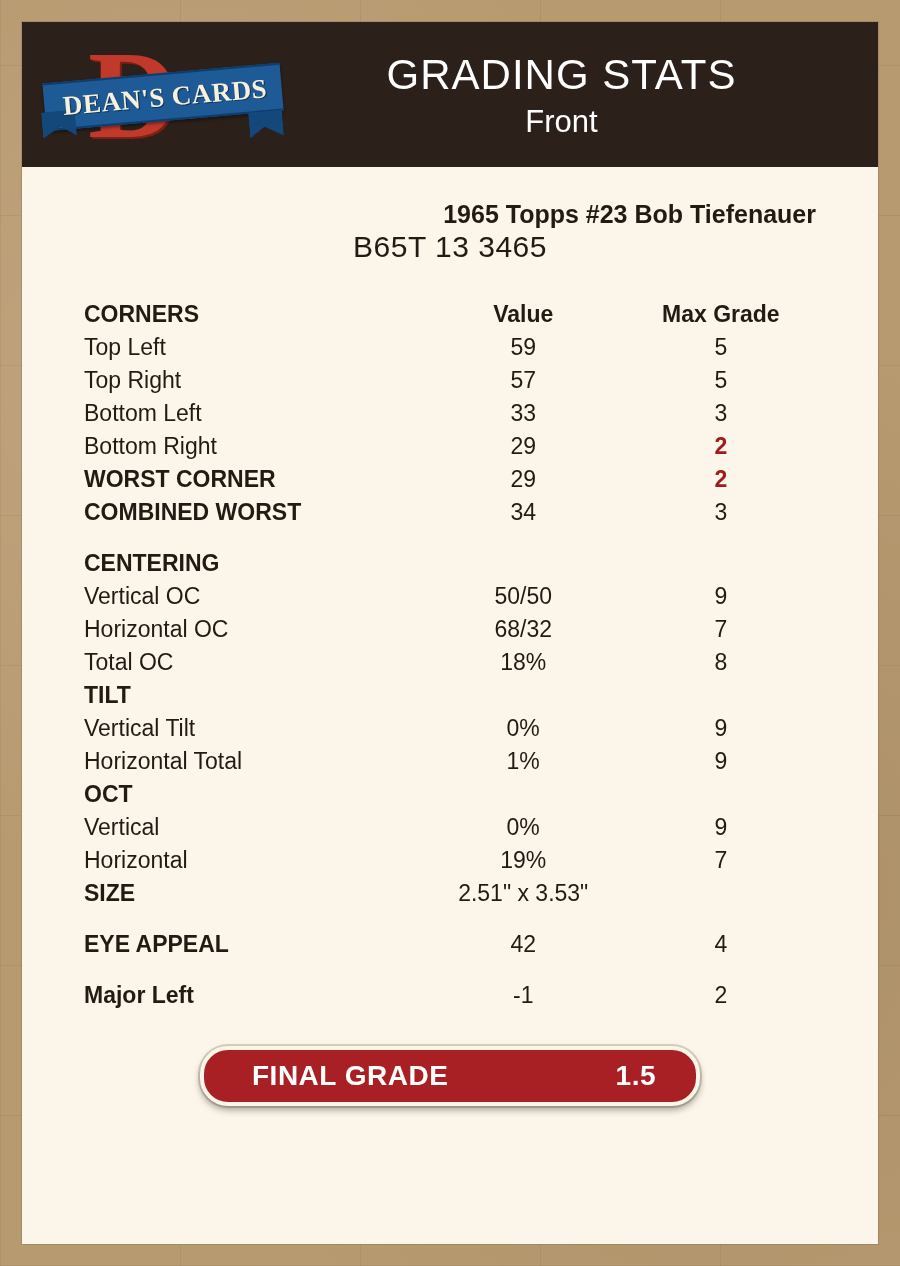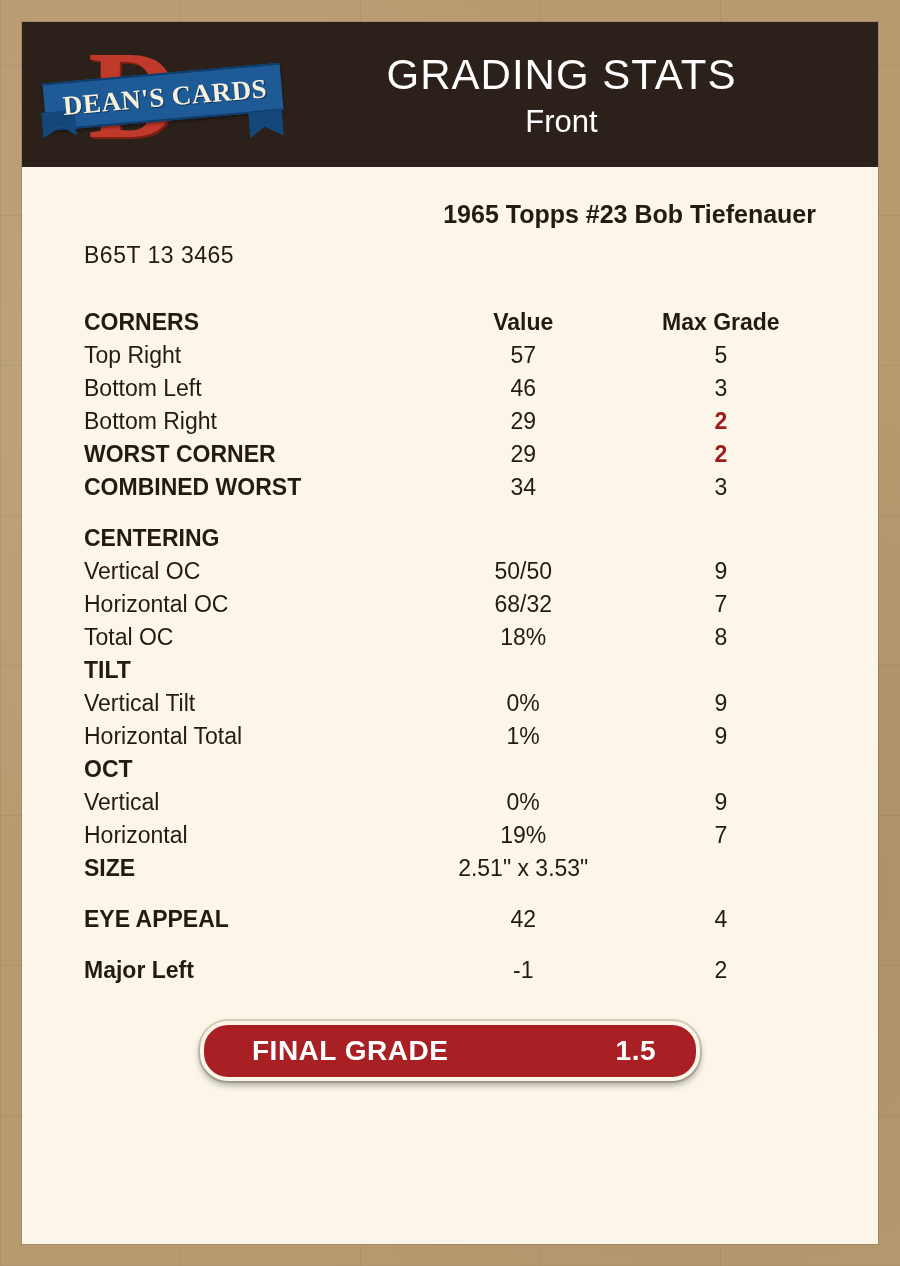--- a/index.html
+++ b/index.html
@@ -125,23 +125,24 @@
     padding: 30px 62px 0 62px;
     color: #231a14;
   }
   .card-title {
     text-align: right;
     font-size: 25px;
     font-weight: bold;
     line-height: 34px;
   }
   .card-subtitle {
-    font-size: 23px;
+    text-align: center;
+    font-size: 30px;
     line-height: 32px;
-    margin-top: 8px;
+    margin-top: 0;
     letter-spacing: 0.5px;
   }
 
   table.stats {
     width: 100%;
     border-collapse: collapse;
     margin-top: 35px;
     font-size: 23px;
   }
   table.stats td {
@@ -207,27 +208,32 @@
 
     <table class="stats">
       <tbody>
         <tr>
           <td class="label head">CORNERS</td>
           <td class="value colhead">Value</td>
           <td class="grade colhead">Max Grade</td>
         </tr>
 
         <tr>
+          <td class="label">Top Left</td>
+          <td class="value">59</td>
+          <td class="grade">5</td>
+        </tr>
+        <tr>
           <td class="label">Top Right</td>
           <td class="value">57</td>
           <td class="grade">5</td>
         </tr>
         <tr>
           <td class="label">Bottom Left</td>
-          <td class="value">46</td>
+          <td class="value">33</td>
           <td class="grade">3</td>
         </tr>
         <tr>
           <td class="label">Bottom Right</td>
           <td class="value">29</td>
           <td class="grade red">2</td>
         </tr>
 
         <tr>
           <td class="label head">WORST CORNER</td>

